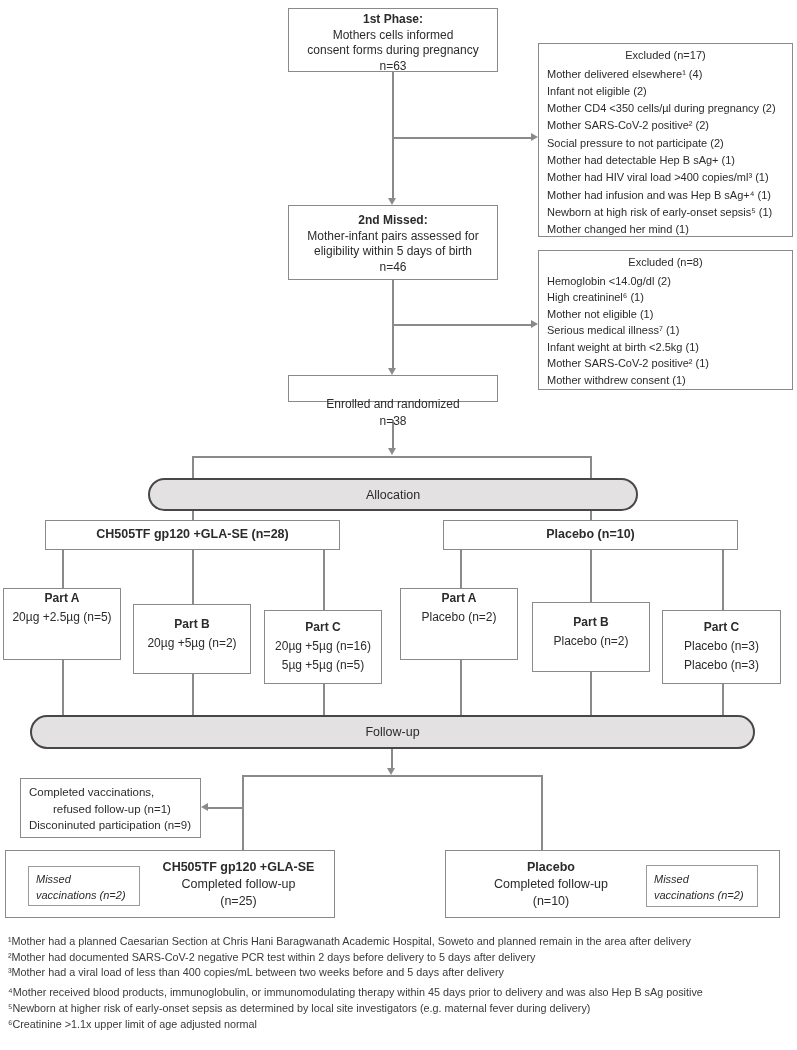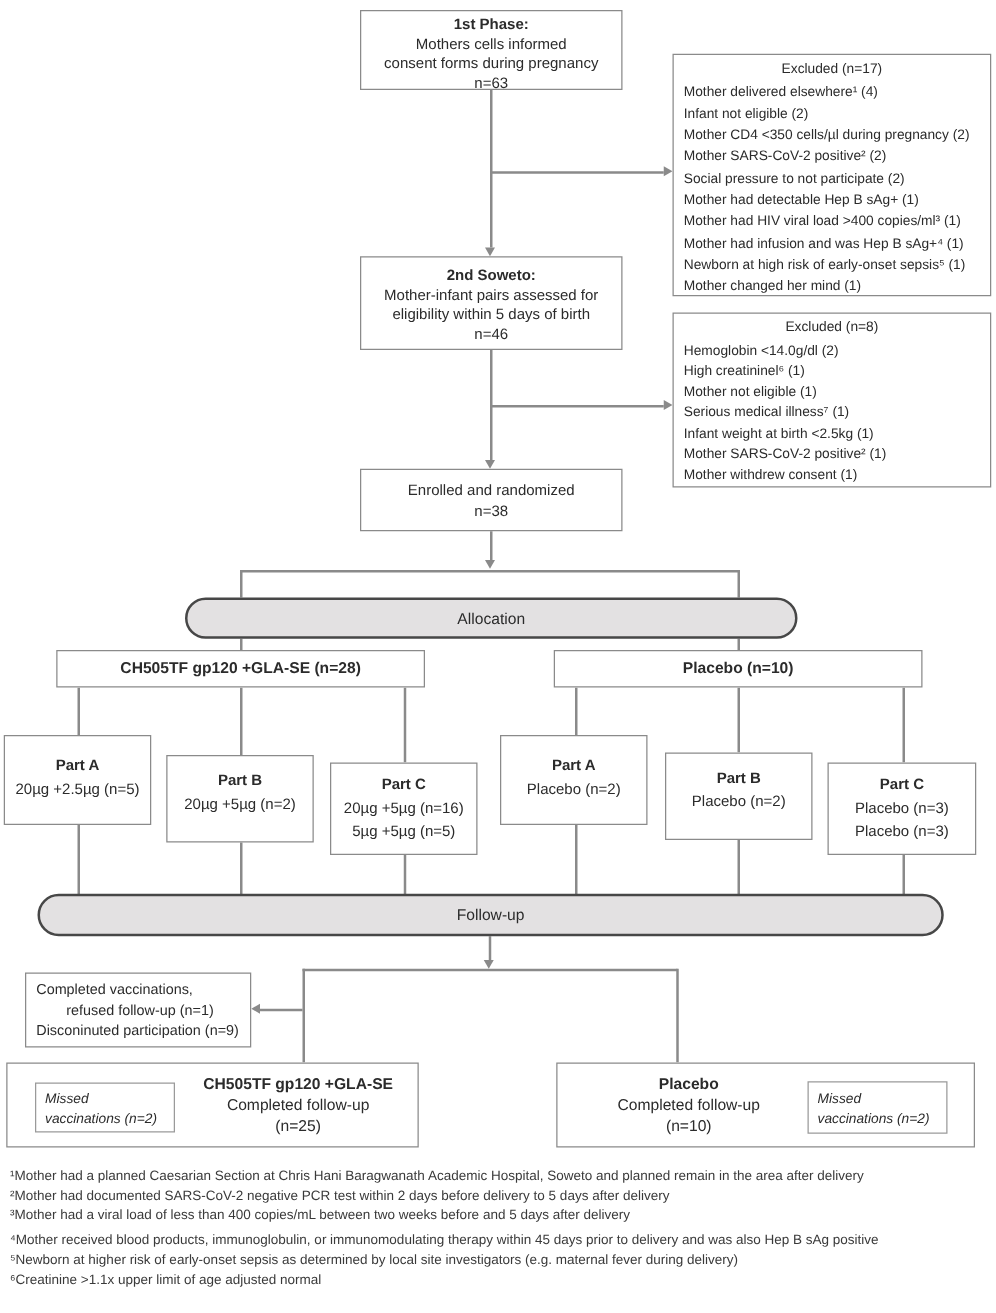--- a/index.html
+++ b/index.html
@@ -17,21 +17,21 @@
          border-right:4.5px solid transparent;border-top:7px solid #8a8a8a;}
   .arr-r{position:absolute;width:0;height:0;border-top:4.5px solid transparent;
          border-bottom:4.5px solid transparent;border-left:7px solid #8a8a8a;}
   .arr-l{position:absolute;width:0;height:0;border-top:4.5px solid transparent;
          border-bottom:4.5px solid transparent;border-right:7px solid #8a8a8a;}
   .phase{padding-top:3px;}
   .excl{text-align:left;font-size:11px;padding:4px 8px 16px 8px;}
   .excl .ttl{text-align:center;margin-bottom:2px;}
   .excl17 div.it{line-height:17.3px;}
   .excl8 div.it{line-height:16.5px;}
-  .part{padding-top:14px;line-height:19px;}
+  .part{padding-top:0;line-height:19px;}
   .dropout{text-align:left;padding:5px 6px 0 8px;font-size:11.5px;line-height:16.5px;}
   .dropout .ind{padding-left:24px;}
   .missed{position:absolute;box-sizing:border-box;border:1.5px solid #9a9a9a;background:#fff;
           font-style:italic;font-size:11px;line-height:16px;text-align:left;
           padding:4px 0 0 7px;}
   .cmp-txt{position:absolute;text-align:center;font-size:12.5px;line-height:17px;}
   .footnotes{position:absolute;left:8px;top:934px;width:784px;font-size:10.8px;
              line-height:15.7px;color:#3a3a3a;text-align:left;}
 </style>
 </head>
@@ -95,38 +95,38 @@
     <div class="it">Mother SARS-CoV-2 positive² (2)</div>
     <div class="it">Social pressure to not participate (2)</div>
     <div class="it">Mother had detectable Hep B sAg+ (1)</div>
     <div class="it">Mother had HIV viral load &gt;400 copies/ml³ (1)</div>
     <div class="it">Mother had infusion and was Hep B sAg+⁴ (1)</div>
     <div class="it">Newborn at high risk of early-onset sepsis⁵ (1)</div>
     <div class="it">Mother changed her mind (1)</div>
   </div>
 
   <div class="box phase" style="left:288px;top:205px;width:210px;height:75px;padding-top:7px">
-    <div class="b">2nd Soweto:</div>
+    <div class="b">2nd Missed:</div>
     <div>Mother-infant pairs assessed for</div>
     <div>eligibility within 5 days of birth</div>
     <div>n=46</div>
   </div>
 
   <div class="box excl excl8" style="left:538px;top:250px;width:255px;height:140px">
     <div class="ttl">Excluded (n=8)</div>
     <div class="it">Hemoglobin &lt;14.0g/dl (2)</div>
     <div class="it">High creatininel⁶ (1)</div>
     <div class="it">Mother not eligible (1)</div>
     <div class="it">Serious medical illness⁷ (1)</div>
     <div class="it">Infant weight at birth &lt;2.5kg (1)</div>
     <div class="it">Mother SARS-CoV-2 positive² (1)</div>
     <div class="it">Mother withdrew consent (1)</div>
   </div>
 
-  <div class="box" style="left:288px;top:375px;width:210px;height:50px;padding-top:8px;line-height:17px">
+  <div class="box" style="left:288px;top:375px;width:210px;height:27px;padding-top:20px;line-height:17px">
     <div>Enrolled and randomized</div>
     <div>n=38</div>
   </div>
 
   <div class="stadium" style="left:148px;top:478px;width:490px;height:33px">
     <span>Allocation</span>
   </div>
 
   <div class="box b" style="left:45px;top:520px;width:295px;height:30px;font-size:12.5px;line-height:27px">
     <span>CH505TF gp120 +GLA-SE (n=28)</span>

